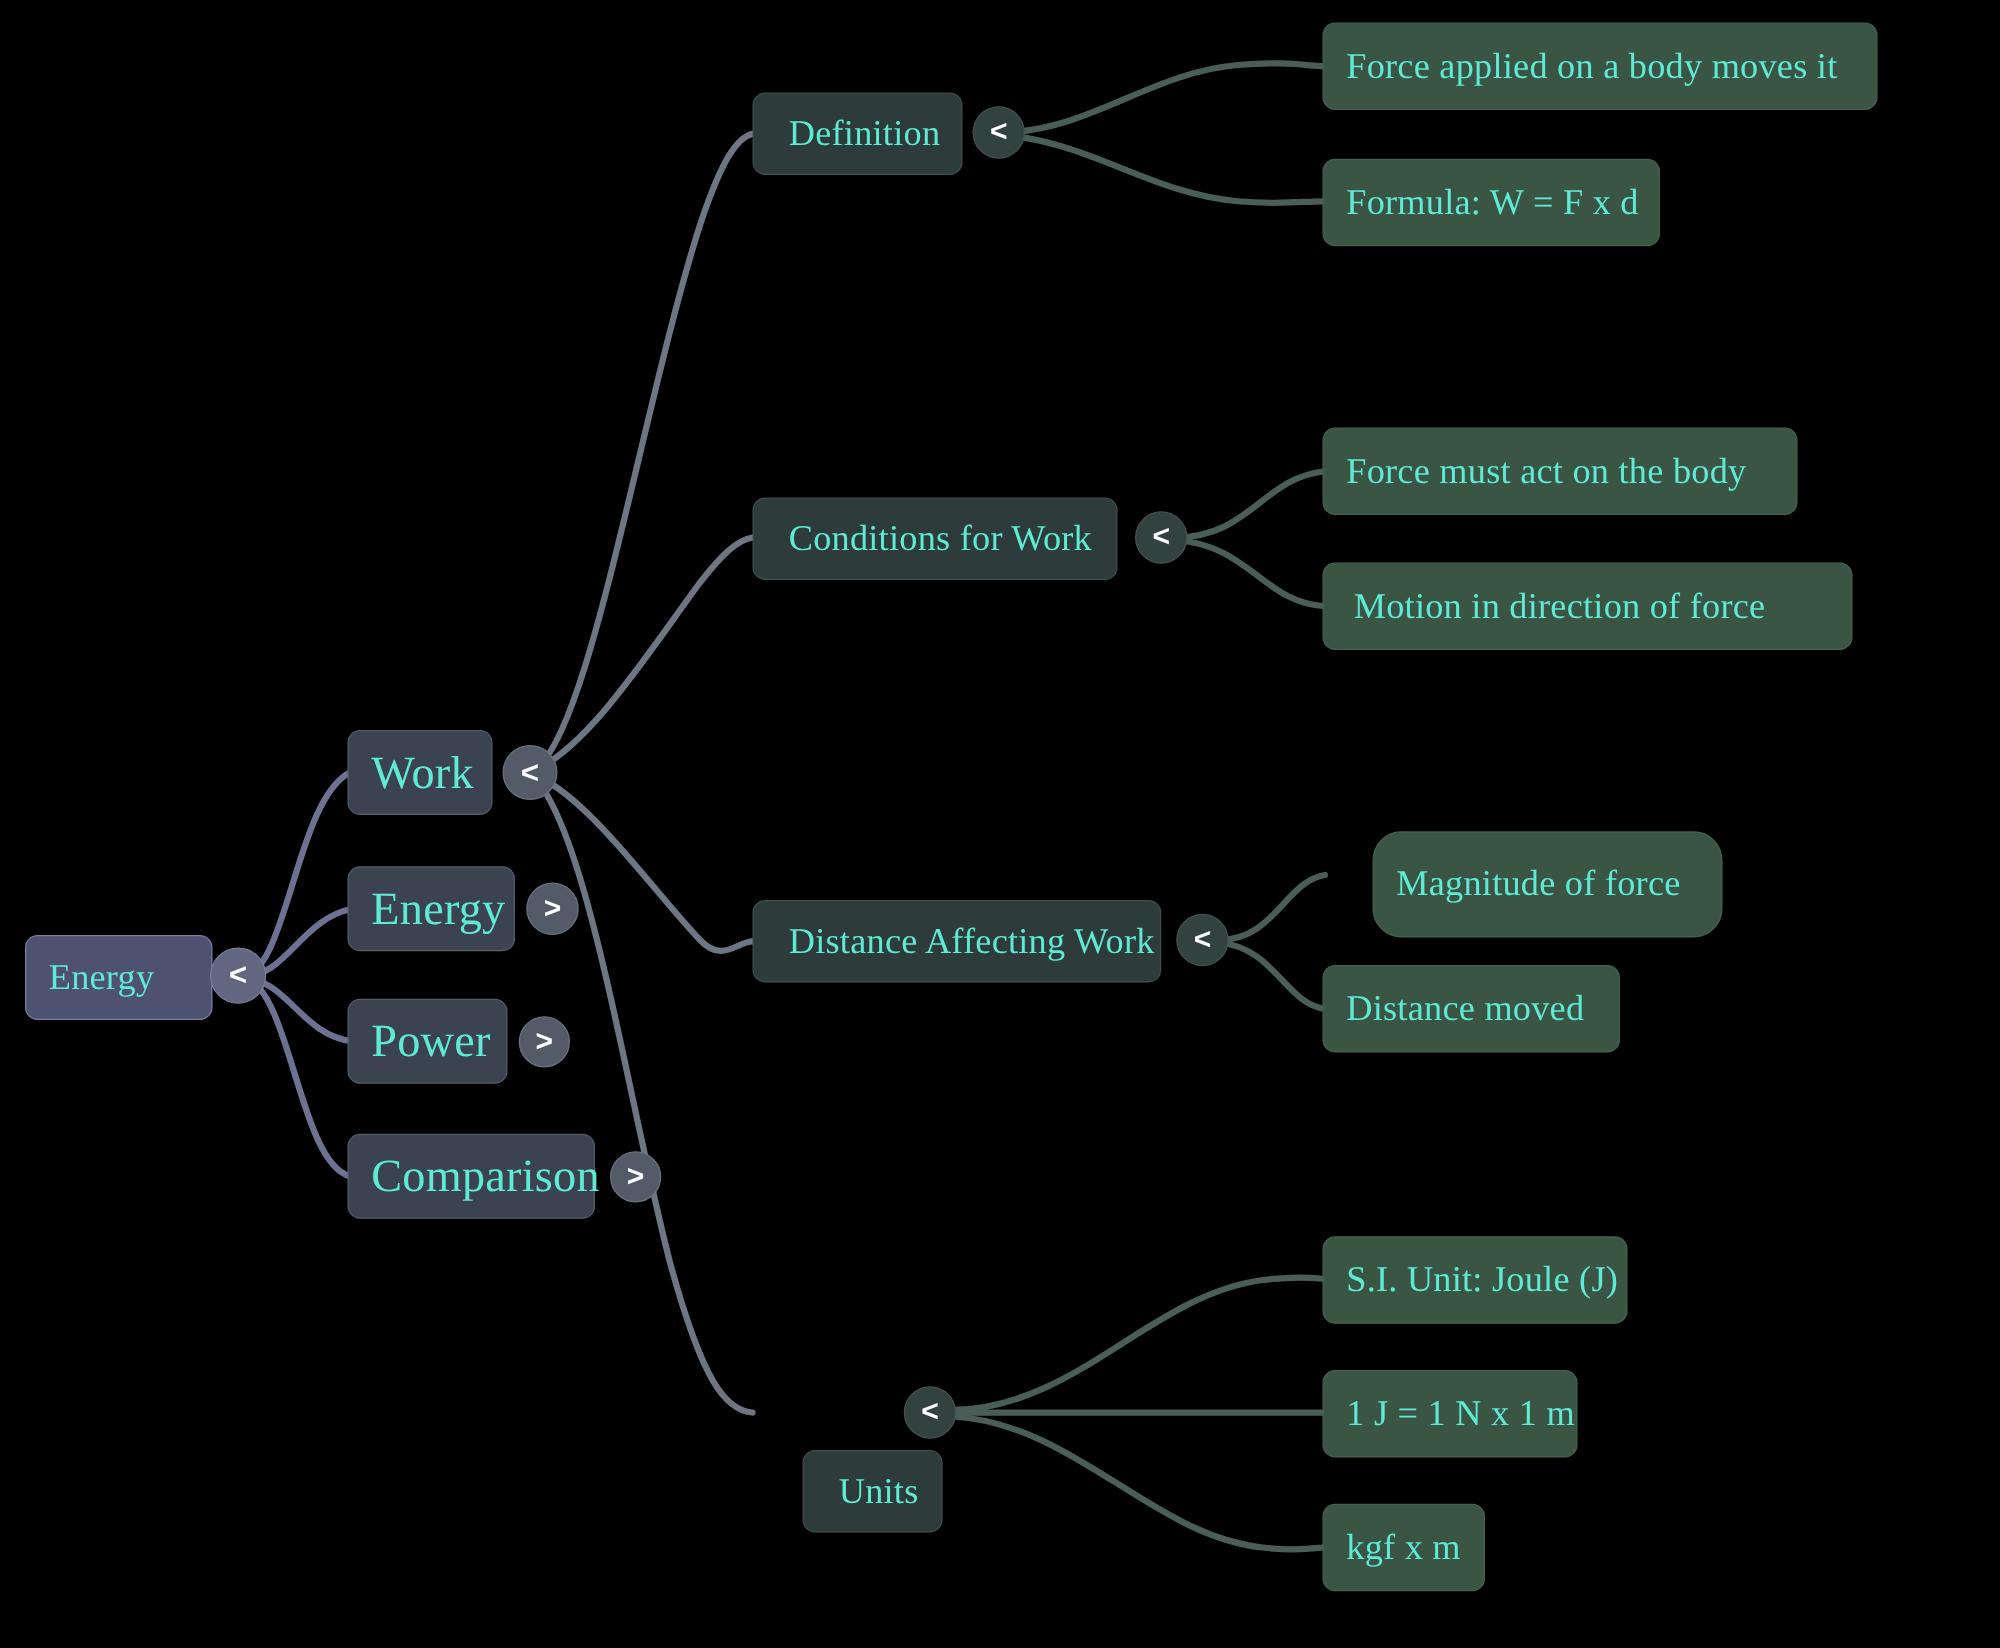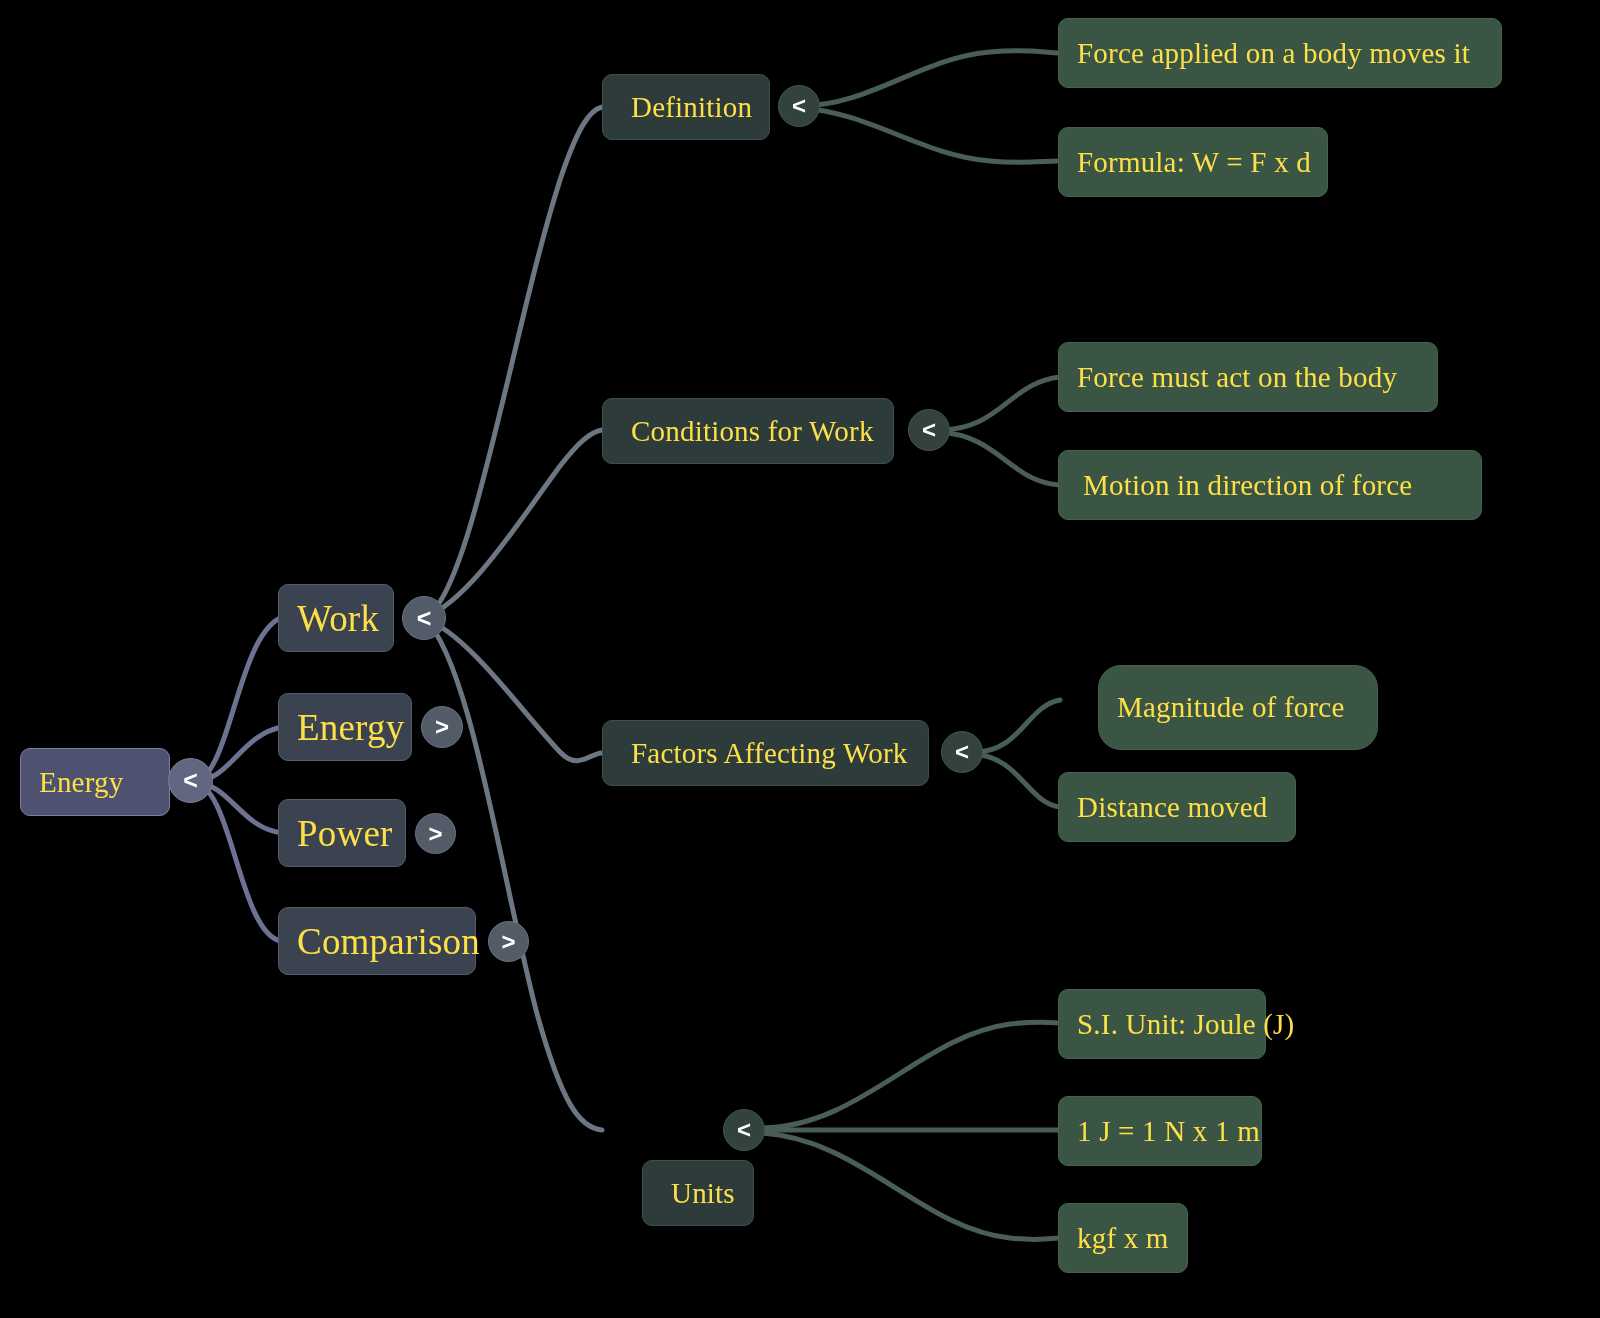--- a/index.html
+++ b/index.html
@@ -22,21 +22,21 @@
     width: 1600px;
     height: 1318px;
     pointer-events: none;
   }
   .node {
     position: absolute;
     box-sizing: border-box;
     display: flex;
     align-items: center;
     border-radius: 10px;
-    color: #fde047;
+    color: #5eead4;
     white-space: nowrap;
     padding: 0 18px;
     letter-spacing: 0.2px;
   }
   .node.root {
     background: #4e5270;
     border: 1px solid #7b7fa0;
     font-size: 29px;
   }
   .node.branch {
@@ -173,39 +173,39 @@
     <span>&lt;</span>
   </div>
   <div class="node leaf" style="left:1058px; top:342px; width:380px; height:70px;">
     <span>Force must act on the body</span>
   </div>
   <div class="node leaf" style="left:1058px; top:450px; width:424px; height:70px;padding-left:24px;">
     <span>Motion in direction of force</span>
   </div>
 
   <div class="node sub" style="left:602px; top:720px; width:327px; height:66px;">
-    <span>Factors Affecting Work</span>
+    <span>Distance Affecting Work</span>
   </div>
   <div class="toggle t-sub" style="left:941px; top:731px; width:42px; height:42px; font-size:24px;">
     <span>&lt;</span>
   </div>
   <div class="node leaf" style="left:1098px; top:665px; width:280px; height:85px;border-radius:23px;">
     <span>Magnitude of force</span>
   </div>
   <div class="node leaf" style="left:1058px; top:772px; width:238px; height:70px;">
     <span>Distance moved</span>
   </div>
 
   <div class="node sub" style="left:602px; top:1160px; width:112px; height:66px;margin-left:40px;">
     <span>Units</span>
   </div>
   <div class="toggle t-sub" style="left:723px; top:1109px; width:42px; height:42px; font-size:24px;">
     <span>&lt;</span>
   </div>
-  <div class="node leaf" style="left:1058px; top:989px; width:208px; height:70px;">
+  <div class="node leaf" style="left:1058px; top:989px; width:244px; height:70px;">
     <span>S.I. Unit: Joule (J)</span>
   </div>
   <div class="node leaf" style="left:1058px; top:1096px; width:204px; height:70px;">
     <span>1 J = 1 N x 1 m</span>
   </div>
   <div class="node leaf" style="left:1058px; top:1203px; width:130px; height:70px;">
     <span>kgf x m</span>
   </div>
 
 </div>

